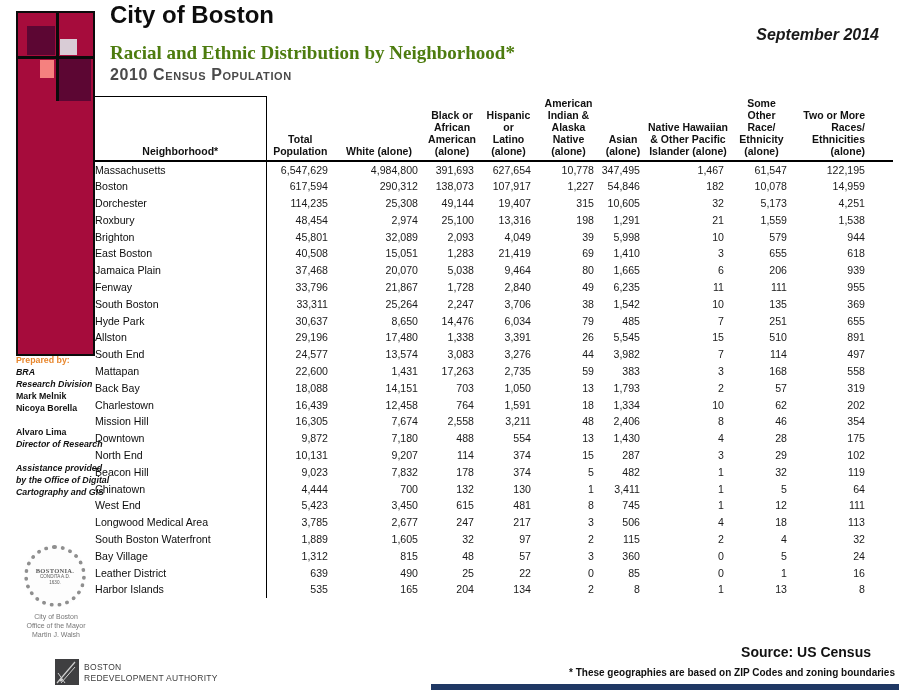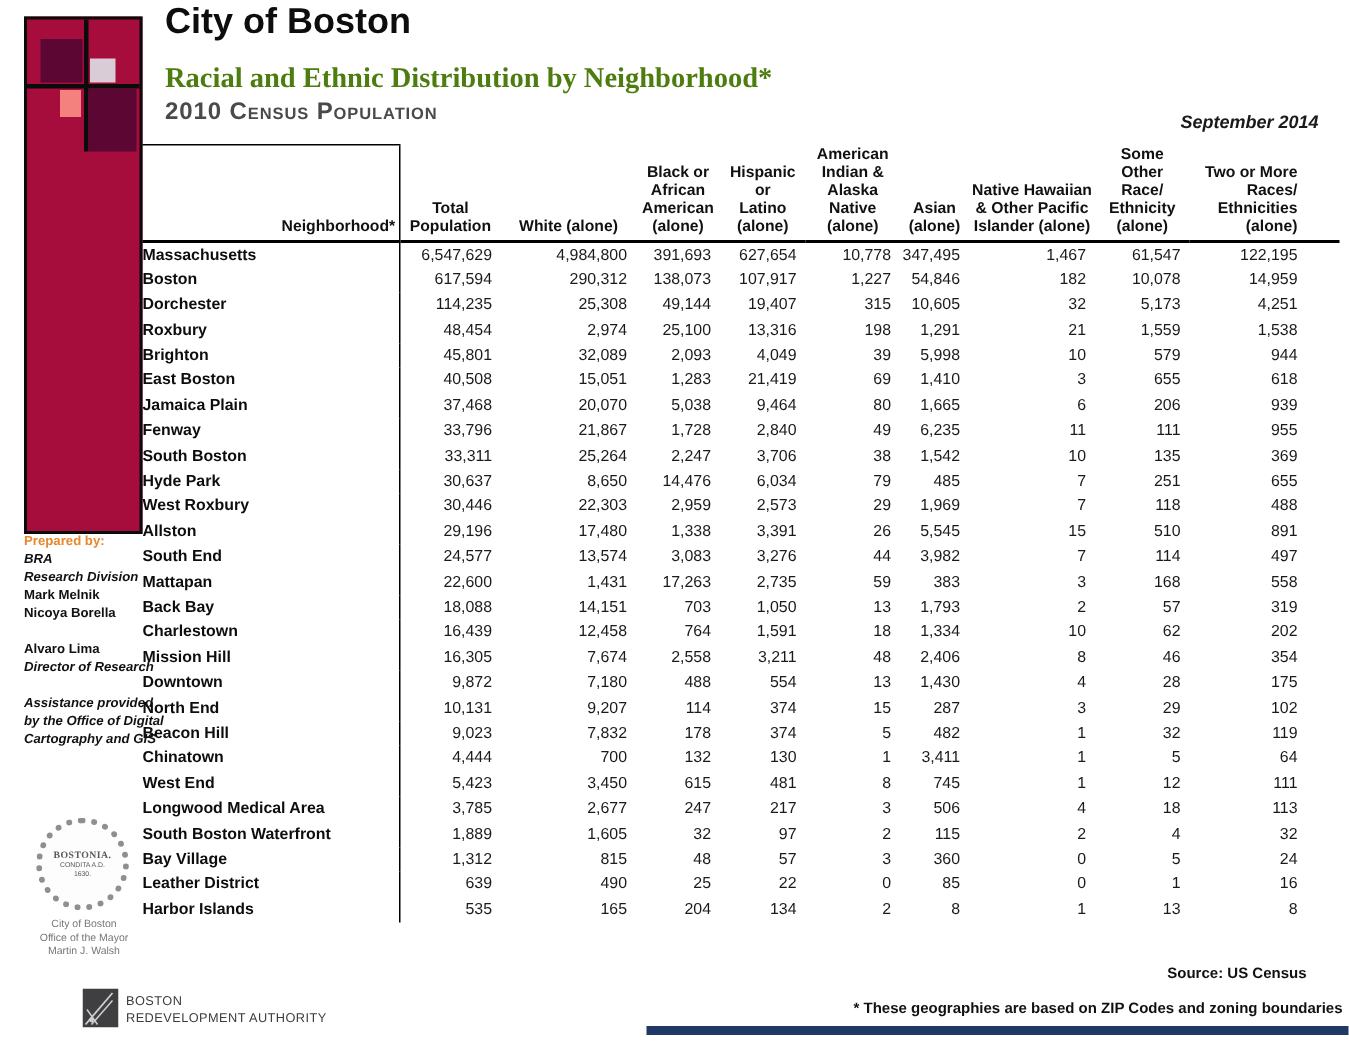--- a/index.html
+++ b/index.html
@@ -16,30 +16,30 @@
   .banner .sq-mauve{position:absolute;left:42px;top:26px;width:17px;height:16px;background:#D9CCD6;}
   .banner .sq-salmon{position:absolute;left:22px;top:47px;width:14px;height:18px;background:#F5817F;}
   .banner .sq-br{position:absolute;left:41px;top:46px;width:32px;height:42px;background:#5C0633;}
   
   .title{position:absolute;left:110px;top:1px;font-family:Liberation Sans, sans-serif;
     font-size:24px;font-weight:700;color:#0d0d0d;}
   .subtitle{position:absolute;left:110px;top:42px;font-family:"Liberation Serif",serif;
     font-size:19px;font-weight:700;color:#4d7c0f;}
   .censusline{position:absolute;left:110px;top:66px;font-size:16px;font-weight:600;
     font-variant:small-caps;letter-spacing:0.6px;color:#4a4a4a;}
-  .dateline{position:absolute;right:20px;top:26px;font-size:12px;font-style:italic;font-weight:600;color:#1a1a1a;margin-top:48px;}
+  .dateline{position:absolute;right:20px;top:26px;font-size:16px;font-style:italic;font-weight:600;color:#1a1a1a;}
   
   table.tbl{position:absolute;left:95px;top:96px;width:798px;border-collapse:collapse;table-layout:fixed;}
   .tbl thead tr{height:61px;}
   .tbl th{font-size:10.5px;font-weight:700;text-align:center;vertical-align:bottom;
     white-space:pre-line;line-height:12px;padding:0 2px 3px 2px;border-bottom:2.5px solid #000;}
-  .tbl th:first-child{border-top:1.5px solid #000;text-align:right;}
+  .tbl th:first-child{border-top:1.5px solid #000;}
   .tbl th:nth-child(2),.tbl td:nth-child(2){border-left:1.5px solid #000;}
   .tbl td{font-size:10.6px;height:16.8px;line-height:16.8px;padding:0;color:#1a1a1a;white-space:nowrap;overflow:hidden;}
-  .tbl td.nm{font-weight:700;color:#0d0d0d;}
+  .tbl td.nm{font-weight:400;color:#0d0d0d;}
   .tbl td.num{text-align:right;padding-right:6px;}
   .tbl td:last-child,.tbl th:last-child{padding-right:28px;text-align:right;}
   .ind0{padding-left:3px;}.ind1{padding-left:13px;}.ind2{padding-left:23px;}
   
   .prepared{position:absolute;left:16px;top:354px;width:104px;font-size:8.8px;line-height:12px;font-weight:700;}
   .prepared .lbl{color:#E8872E;}
   .it{font-style:italic;}
   .gap{height:12px;}
   .preline{white-space:pre-line;}
   
@@ -47,21 +47,21 @@
     border:4px dotted #8f8f8f;box-sizing:border-box;display:flex;flex-direction:column;
     align-items:center;justify-content:center;color:#5a5a5a;text-align:center;background:#fdfdfd;}
   .seal .m1{font-family:"Liberation Serif",serif;font-size:6.5px;font-weight:700;letter-spacing:0.3px;}
   .seal .m2{font-size:4.6px;line-height:6px;}
   .seal-cap{position:absolute;left:6px;top:612px;width:100px;text-align:center;
     font-size:7px;line-height:9px;color:#777;white-space:pre-line;}
   
   .bra-logo{position:absolute;left:55px;top:659px;width:24px;height:26px;}
   .bra-text{position:absolute;left:84px;top:662px;font-size:8.5px;line-height:11px;
     color:#3c3c3c;letter-spacing:0.3px;}
-  .source{position:absolute;right:28px;top:644px;font-size:10px;font-weight:700;}
+  .source{position:absolute;right:28px;top:644px;font-size:14px;font-weight:700;}
   .footnote{position:absolute;right:4px;top:667px;font-size:10px;font-weight:700;}
   .navybar{position:absolute;left:431px;top:684px;width:468px;height:6px;background:#1F3864;}
 </style>
 </head>
 <body>
 
 <div class="banner">
   <div class="sq-tl"></div>
   <div class="sq-mauve"></div>
   <div class="vline"></div>
@@ -235,32 +235,20 @@
         <td class="num">8,650</td>
         <td class="num">14,476</td>
         <td class="num">6,034</td>
         <td class="num">79</td>
         <td class="num">485</td>
         <td class="num">7</td>
         <td class="num">251</td>
         <td class="num">655</td>
       </tr>
       <tr>
-        <td class="nm ind2">West Roxbury</td>
-        <td class="num">30,446</td>
-        <td class="num">22,303</td>
-        <td class="num">2,959</td>
-        <td class="num">2,573</td>
-        <td class="num">29</td>
-        <td class="num">1,969</td>
-        <td class="num">7</td>
-        <td class="num">118</td>
-        <td class="num">488</td>
-      </tr>
-      <tr>
         <td class="nm ind2">Allston</td>
         <td class="num">29,196</td>
         <td class="num">17,480</td>
         <td class="num">1,338</td>
         <td class="num">3,391</td>
         <td class="num">26</td>
         <td class="num">5,545</td>
         <td class="num">15</td>
         <td class="num">510</td>
         <td class="num">891</td>

